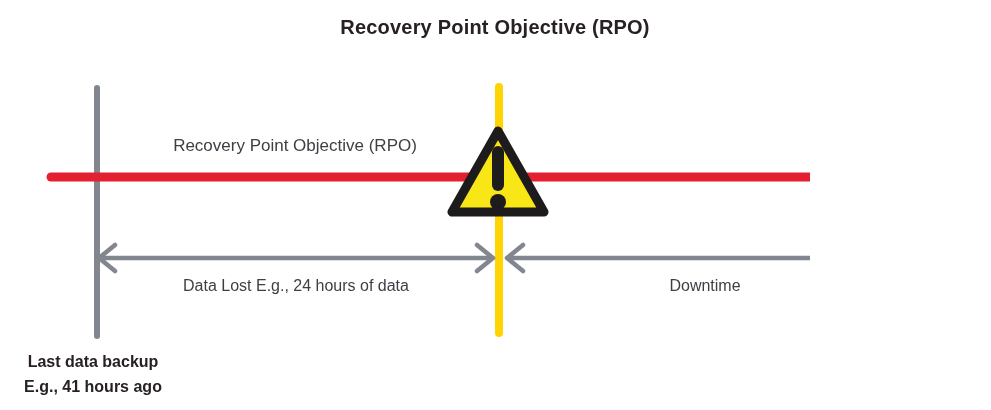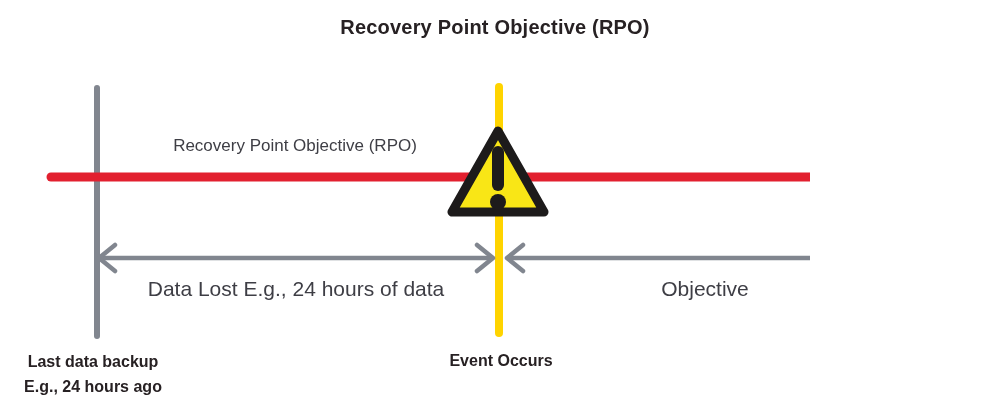--- a/index.html
+++ b/index.html
@@ -18,21 +18,21 @@
     letter-spacing:.2px;
   }
   .seg-label{
     top:136px;transform:translateX(-50%);
     font-size:17px;color:var(--label-text,#3e3e45);
   }
   .rpo{left:295px;}
   .rto{left:701px;}
   .span-label{
     top:277px;transform:translateX(-50%);
-    font-size:21px;color:var(--label-text,#3e3e45);
+    font-size:16px;color:var(--label-text,#3e3e45);
   }
   .data-lost{left:296px;}
   .downtime{left:705px;}
   .bottom-label{
     font-size:16px;font-weight:bold;color:var(--dark-text,#272123);
     transform:translateX(-50%);
   }
   .last-backup{left:93px;top:349px;text-align:center;line-height:25px;}
   .event-occurs{left:501px;top:352px;}
   .services-recovered{left:903px;top:352px;}
@@ -75,21 +75,20 @@
       <line x1="498" y1="152" x2="498" y2="185" class="tri-ink" stroke-width="12" stroke-linecap="round"></line>
       <circle cx="498" cy="202" r="8" class="tri-ink-fill"></circle>
     </g>
   </svg>
 
   <div class="txt title">Recovery Point Objective (RPO)</div>
 
   <div class="txt seg-label rpo">Recovery Point Objective (RPO)</div>
 
   <div class="txt span-label data-lost">Data Lost E.g., 24 hours of data</div>
-  <div class="txt span-label downtime">Objective</div>
+  <div class="txt span-label downtime">Downtime</div>
 
   <div class="txt bottom-label last-backup">
     <div>Last data backup</div>
-    <div>E.g., 24 hours ago</div>
+    <div>E.g., 41 hours ago</div>
   </div>
-  <div class="txt bottom-label event-occurs">Event Occurs</div>
 
 </div>
 
 </body></html>

